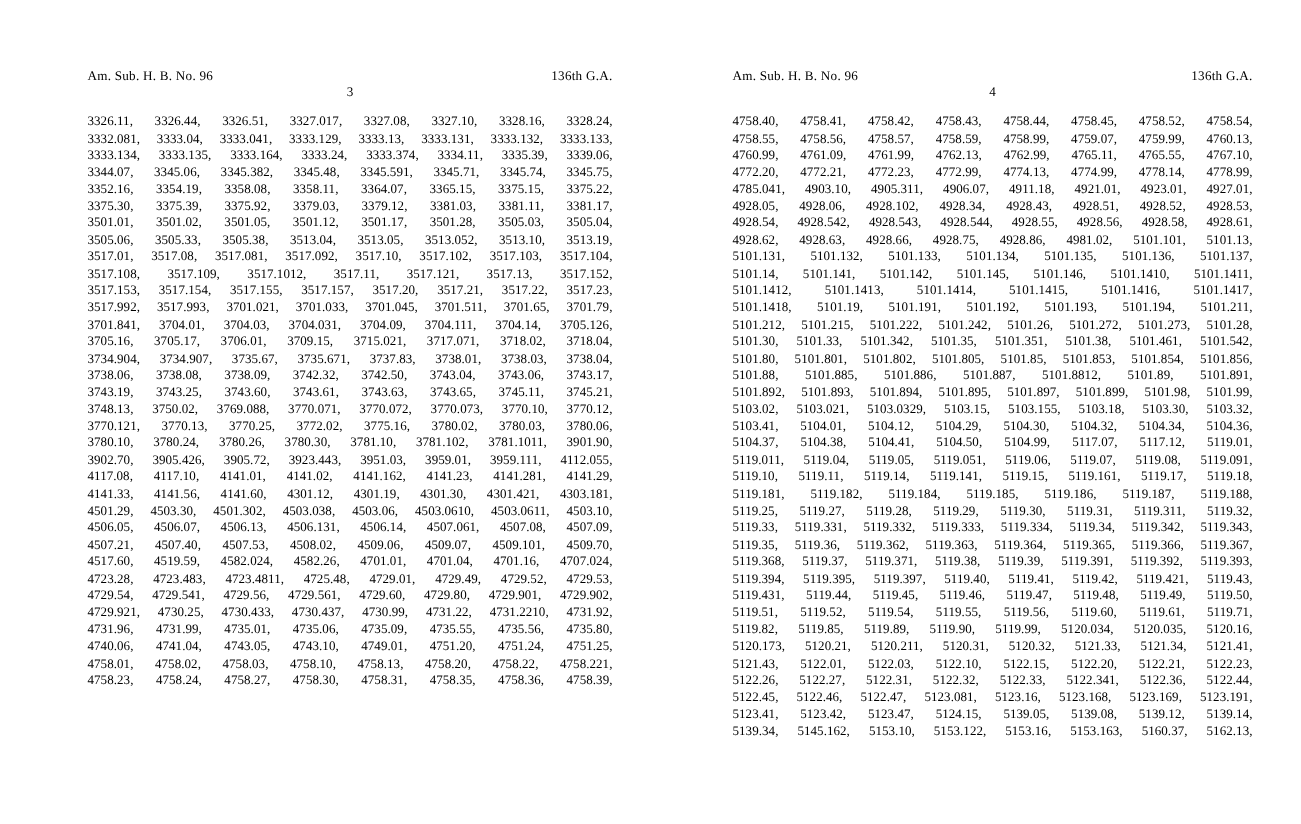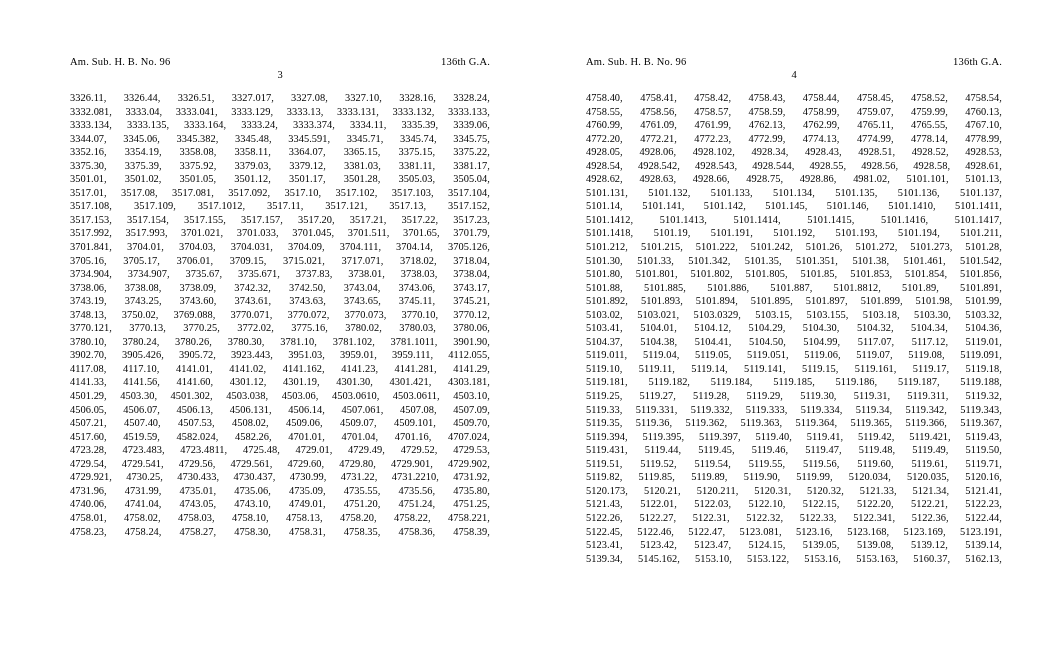--- a/index.html
+++ b/index.html
@@ -84,20 +84,21 @@
       </div>
       <div class="pagenum">3</div>
       <div class="body-text" id="left-lines">
           <div class="line-just">3326.11,  3326.44,  3326.51,  3327.017,  3327.08,  3327.10,  3328.16,  3328.24,</div>
           <div class="line-just">3332.081, 3333.04, 3333.041, 3333.129, 3333.13, 3333.131, 3333.132, 3333.133,</div>
           <div class="line-just">3333.134,  3333.135,  3333.164,  3333.24,  3333.374,  3334.11,  3335.39,  3339.06,</div>
           <div class="line-just">3344.07,  3345.06,  3345.382,  3345.48,  3345.591,  3345.71,  3345.74,  3345.75,</div>
           <div class="line-just">3352.16,  3354.19,  3358.08,  3358.11,  3364.07,  3365.15,  3375.15,  3375.22,</div>
           <div class="line-just">3375.30,  3375.39,  3375.92,  3379.03,  3379.12,  3381.03,  3381.11,  3381.17,</div>
           <div class="line-just">3501.01,  3501.02,  3501.05,  3501.12,  3501.17,  3501.28,  3505.03,  3505.04,</div>
+          <div class="line-just">3505.06,  3505.33,  3505.38,  3513.04,  3513.05,  3513.052,  3513.10,  3513.19,</div>
           <div class="line-just">3517.01, 3517.08, 3517.081, 3517.092, 3517.10, 3517.102, 3517.103, 3517.104,</div>
           <div class="line-just">3517.108,   3517.109,   3517.1012,   3517.11,   3517.121,   3517.13,   3517.152,</div>
           <div class="line-just">3517.153, 3517.154, 3517.155, 3517.157, 3517.20, 3517.21, 3517.22, 3517.23,</div>
           <div class="line-just">3517.992, 3517.993, 3701.021, 3701.033, 3701.045, 3701.511, 3701.65, 3701.79,</div>
           <div class="line-just">3701.841, 3704.01, 3704.03, 3704.031, 3704.09, 3704.111, 3704.14, 3705.126,</div>
           <div class="line-just">3705.16,  3705.17,  3706.01,  3709.15,  3715.021,  3717.071,  3718.02,  3718.04,</div>
           <div class="line-just">3734.904, 3734.907, 3735.67, 3735.671, 3737.83, 3738.01, 3738.03, 3738.04,</div>
           <div class="line-just">3738.06,  3738.08,  3738.09,  3742.32,  3742.50,  3743.04,  3743.06,  3743.17,</div>
           <div class="line-just">3743.19,  3743.25,  3743.60,  3743.61,  3743.63,  3743.65,  3745.11,  3745.21,</div>
           <div class="line-just">3748.13, 3750.02, 3769.088, 3770.071, 3770.072, 3770.073, 3770.10, 3770.12,</div>
@@ -124,20 +125,21 @@
       <div class="runhead">
         <span class="bill">Am. Sub. H. B. No. 96</span>
         <span class="ga">136th G.A.</span>
       </div>
       <div class="pagenum">4</div>
       <div class="body-text" id="right-lines">
           <div class="line-just">4758.40,  4758.41,  4758.42,  4758.43,  4758.44,  4758.45,  4758.52,  4758.54,</div>
           <div class="line-just">4758.55,  4758.56,  4758.57,  4758.59,  4758.99,  4759.07,  4759.99,  4760.13,</div>
           <div class="line-just">4760.99,  4761.09,  4761.99,  4762.13,  4762.99,  4765.11,  4765.55,  4767.10,</div>
           <div class="line-just">4772.20,  4772.21,  4772.23,  4772.99,  4774.13,  4774.99,  4778.14,  4778.99,</div>
+          <div class="line-just">4785.041,  4903.10,  4905.311,  4906.07,  4911.18,  4921.01,  4923.01,  4927.01,</div>
           <div class="line-just">4928.05,  4928.06,  4928.102,  4928.34,  4928.43,  4928.51,  4928.52,  4928.53,</div>
           <div class="line-just">4928.54, 4928.542, 4928.543, 4928.544, 4928.55, 4928.56, 4928.58, 4928.61,</div>
           <div class="line-just">4928.62,  4928.63,  4928.66,  4928.75,  4928.86,  4981.02,  5101.101,  5101.13,</div>
           <div class="line-just">5101.131,  5101.132,  5101.133,  5101.134,  5101.135,  5101.136,  5101.137,</div>
           <div class="line-just">5101.14,  5101.141,  5101.142,  5101.145,  5101.146,  5101.1410,  5101.1411,</div>
           <div class="line-just">5101.1412,    5101.1413,    5101.1414,    5101.1415,    5101.1416,    5101.1417,</div>
           <div class="line-just">5101.1418,  5101.19,  5101.191,  5101.192,  5101.193,  5101.194,  5101.211,</div>
           <div class="line-just">5101.212, 5101.215, 5101.222, 5101.242, 5101.26, 5101.272, 5101.273, 5101.28,</div>
           <div class="line-just">5101.30, 5101.33, 5101.342, 5101.35, 5101.351, 5101.38, 5101.461, 5101.542,</div>
           <div class="line-just">5101.80, 5101.801, 5101.802, 5101.805, 5101.85, 5101.853, 5101.854, 5101.856,</div>
@@ -145,20 +147,21 @@
           <div class="line-just">5101.892, 5101.893, 5101.894, 5101.895, 5101.897, 5101.899, 5101.98, 5101.99,</div>
           <div class="line-just">5103.02, 5103.021, 5103.0329, 5103.15, 5103.155, 5103.18, 5103.30, 5103.32,</div>
           <div class="line-just">5103.41,  5104.01,  5104.12,  5104.29,  5104.30,  5104.32,  5104.34,  5104.36,</div>
           <div class="line-just">5104.37,  5104.38,  5104.41,  5104.50,  5104.99,  5117.07,  5117.12,  5119.01,</div>
           <div class="line-just">5119.011,  5119.04,  5119.05,  5119.051,  5119.06,  5119.07,  5119.08,  5119.091,</div>
           <div class="line-just">5119.10,  5119.11,  5119.14,  5119.141,  5119.15,  5119.161,  5119.17,  5119.18,</div>
           <div class="line-just">5119.181,  5119.182,  5119.184,  5119.185,  5119.186,  5119.187,  5119.188,</div>
           <div class="line-just">5119.25,  5119.27,  5119.28,  5119.29,  5119.30,  5119.31,  5119.311,  5119.32,</div>
           <div class="line-just">5119.33, 5119.331, 5119.332, 5119.333, 5119.334, 5119.34, 5119.342, 5119.343,</div>
           <div class="line-just">5119.35, 5119.36, 5119.362, 5119.363, 5119.364, 5119.365, 5119.366, 5119.367,</div>
+          <div class="line-just">5119.368, 5119.37, 5119.371, 5119.38, 5119.39, 5119.391, 5119.392, 5119.393,</div>
           <div class="line-just">5119.394, 5119.395, 5119.397, 5119.40, 5119.41, 5119.42, 5119.421, 5119.43,</div>
           <div class="line-just">5119.431,  5119.44,  5119.45,  5119.46,  5119.47,  5119.48,  5119.49,  5119.50,</div>
           <div class="line-just">5119.51,  5119.52,  5119.54,  5119.55,  5119.56,  5119.60,  5119.61,  5119.71,</div>
           <div class="line-just">5119.82, 5119.85, 5119.89, 5119.90, 5119.99, 5120.034, 5120.035, 5120.16,</div>
           <div class="line-just">5120.173,  5120.21,  5120.211,  5120.31,  5120.32,  5121.33,  5121.34,  5121.41,</div>
           <div class="line-just">5121.43,  5122.01,  5122.03,  5122.10,  5122.15,  5122.20,  5122.21,  5122.23,</div>
           <div class="line-just">5122.26, 5122.27, 5122.31, 5122.32, 5122.33, 5122.341, 5122.36, 5122.44,</div>
           <div class="line-just">5122.45, 5122.46, 5122.47, 5123.081, 5123.16, 5123.168, 5123.169, 5123.191,</div>
           <div class="line-just">5123.41,  5123.42,  5123.47,  5124.15,  5139.05,  5139.08,  5139.12,  5139.14,</div>
           <div class="line-just" style="text-align-last: justify;">5139.34, 5145.162, 5153.10, 5153.122, 5153.16, 5153.163, 5160.37, 5162.13,</div>

